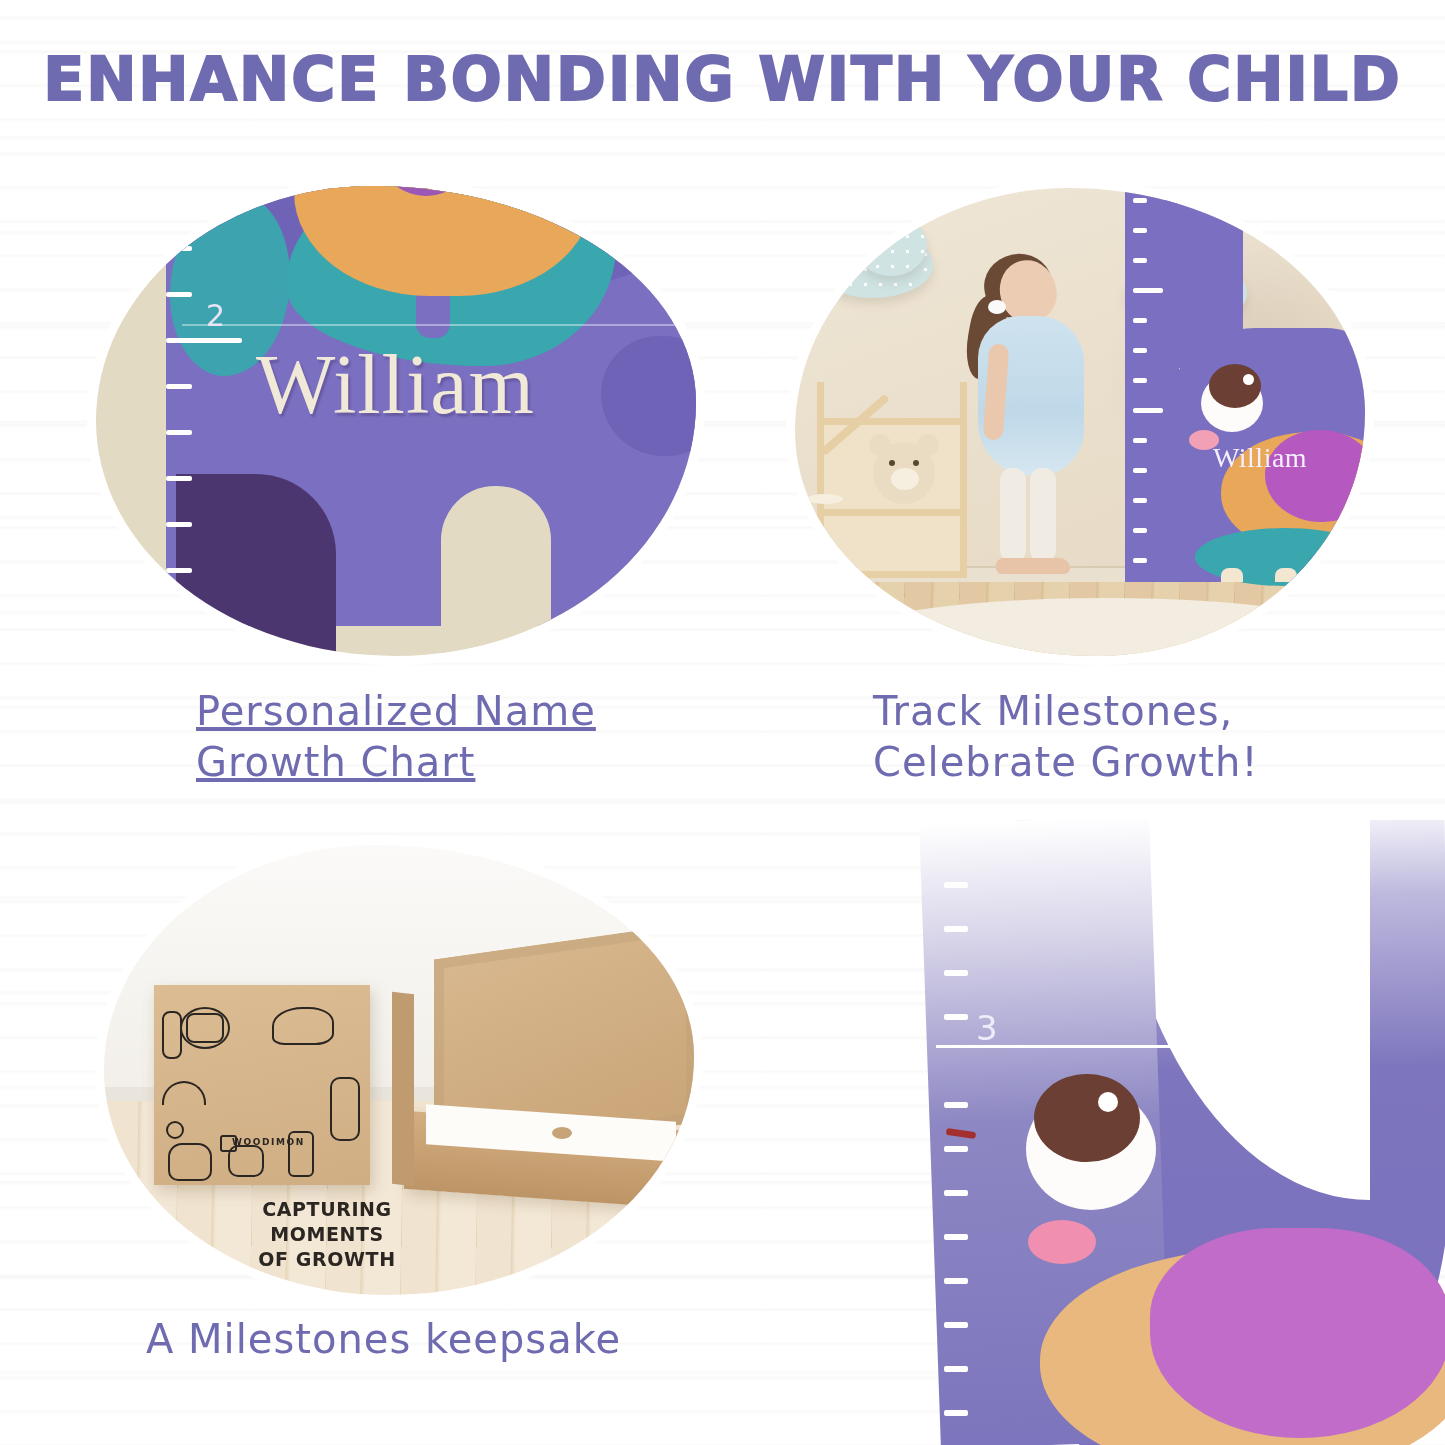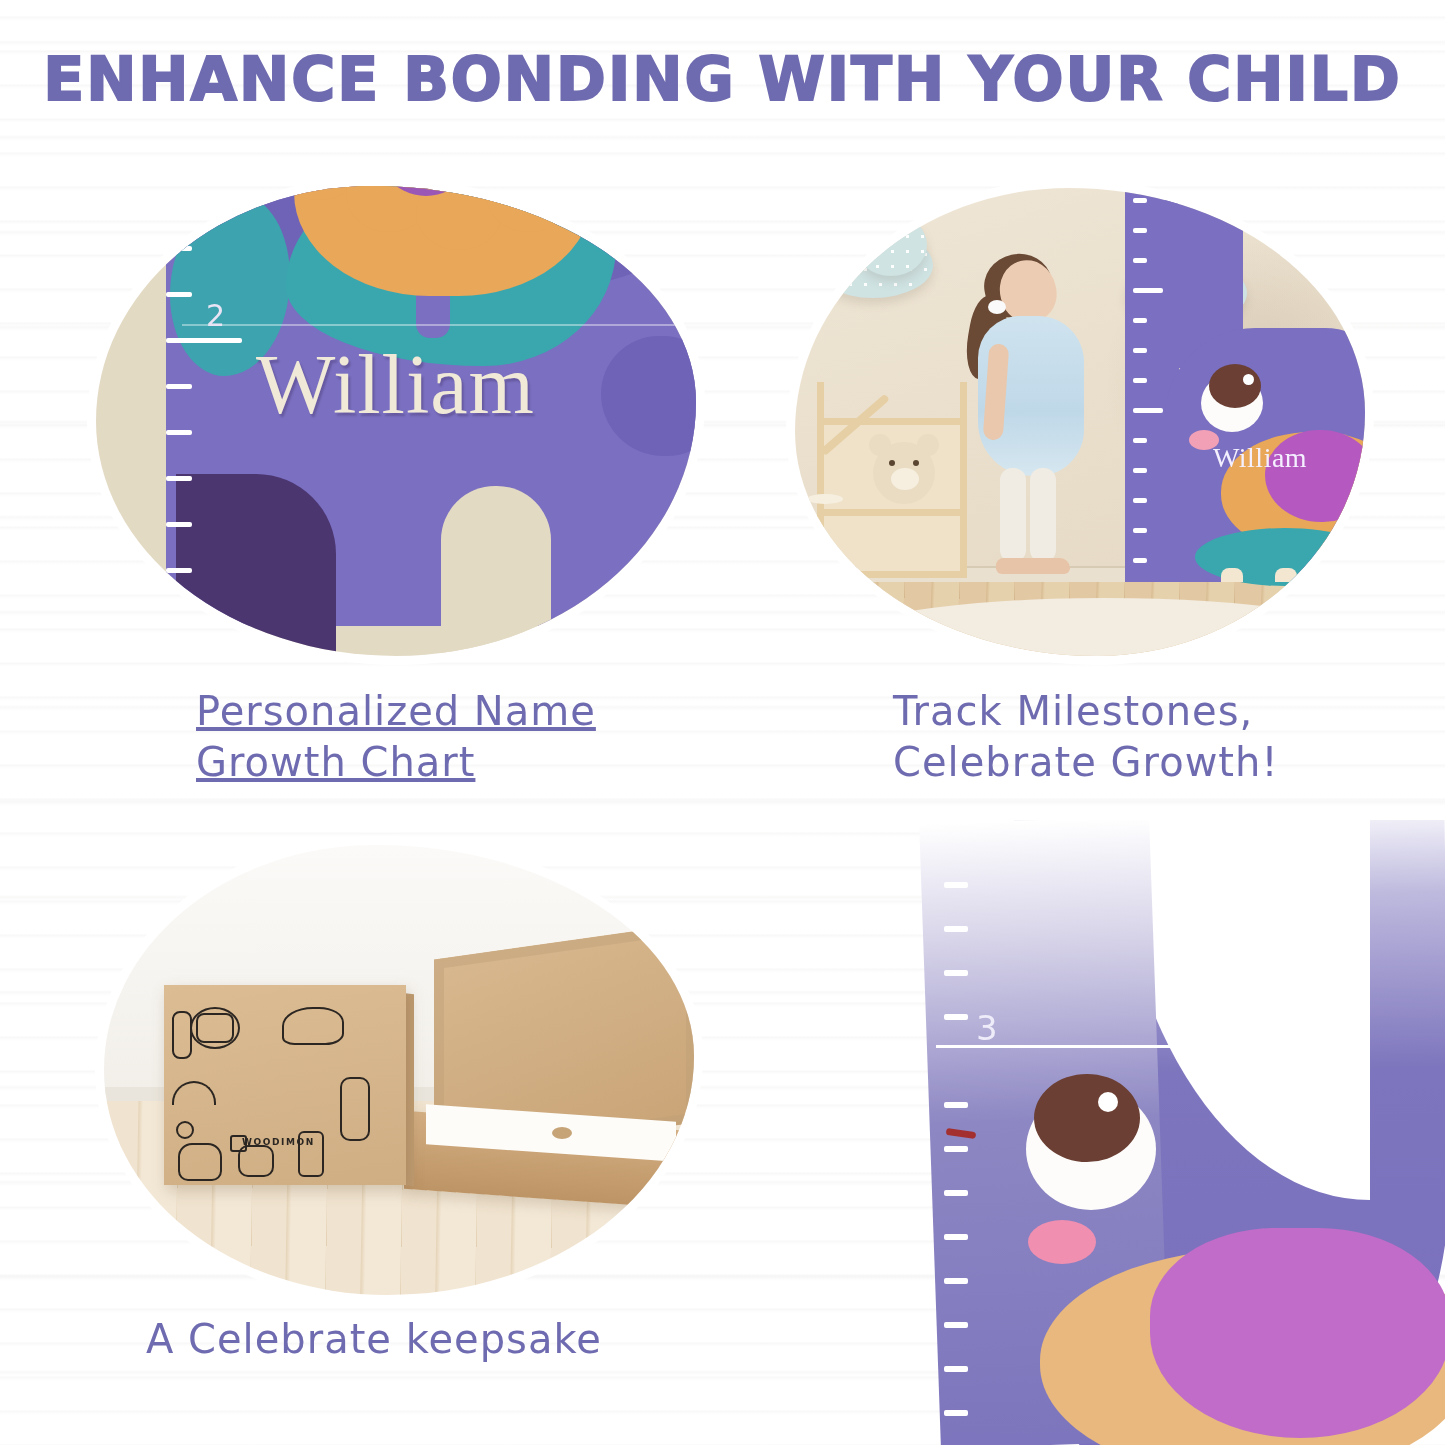--- a/index.html
+++ b/index.html
@@ -53,21 +53,21 @@
   .caption{
     position:absolute;
     font-family:"DejaVu Sans",sans-serif;
     font-size:40px;
     line-height:1.28;
     color:#6f6bb0;
     letter-spacing:1px;
     white-space:pre-line;
   }
   #caption-1{left:196px;top:686px;text-decoration:underline;}
-  #caption-2{left:893px;top:686px;}
+  #caption-2{left:873px;top:686px;}
   #caption-3{left:146px;top:1314px;}
 
   
   .panel{
     position:absolute;
     overflow:hidden;
     background:#fff;
     box-shadow:0 0 0 9px #ffffff;
   }
   .panel-inner{position:absolute;inset:0;overflow:hidden;}
@@ -287,21 +287,21 @@
 
   
   #p3-wall{position:absolute;left:0;right:0;top:0;height:250px;background:linear-gradient(180deg,#fbfaf8,#f2efe9);}
   #p3-base{position:absolute;left:0;right:0;top:242px;height:14px;background:#eae5dc;}
   #p3-floor{
     position:absolute;left:0;right:0;top:256px;bottom:0;
     background:repeating-linear-gradient(91deg,
       #f0e3cf 0px,#f0e3cf 34px,#e6d5ba 35px,#f3e8d6 39px,#f3e8d6 74px,#e2cfb1 75px);
   }
   #box-closed{
-    position:absolute;left:60px;top:140px;width:242px;height:200px;
+    position:absolute;left:50px;top:140px;width:216px;height:200px;
     background:linear-gradient(170deg,#dcbc93,#cfae84);
     box-shadow:3px 6px 14px rgba(120,95,65,.26);
   }
   #box-closed-side{
     position:absolute;left:288px;top:148px;width:22px;height:192px;
     background:#c09b70;transform:skewY(7deg);
   }
   .doodle{
     position:absolute;border:2.4px solid #2b2622;
   }
@@ -544,24 +544,27 @@
       <div class="doodle" style="left:118px;top:22px;width:58px;height:34px;border-radius:50% 40% 30% 20%;"></div>
       <div class="doodle" style="left:8px;top:26px;width:16px;height:44px;border-radius:8px;"></div>
       <div class="doodle" style="left:8px;top:96px;width:40px;height:22px;border-radius:22px 22px 0 0;border-bottom:none;"></div>
       <div class="doodle" style="left:12px;top:136px;width:14px;height:14px;border-radius:50%;"></div>
       <div class="doodle" style="left:176px;top:92px;width:26px;height:60px;border-radius:10px;"></div>
       <div class="doodle" style="left:134px;top:146px;width:22px;height:42px;border-radius:6px;"></div>
       <div class="doodle" style="left:14px;top:158px;width:40px;height:34px;border-radius:14px 14px 10px 10px;"></div>
       <div class="doodle" style="left:74px;top:160px;width:32px;height:28px;border-radius:10px;"></div>
       <div id="box-brand-mark"></div>
       <div id="box-brand">WOODIMON</div>
+      <div id="box-title">CAPTURING
+MOMENTS
+OF GROWTH</div>
     </div>
   </div>
 </div>
-<div class="caption" id="caption-3">A Celebrate keepsake</div>
+<div class="caption" id="caption-3">A Milestones keepsake</div>
 
 <div id="closeup">
   <div id="cu-head"></div>
   <div id="cu-curve"></div>
   <div id="cu-strip"></div>
   <div class="ruler" style="left:44px;top:40px;width:90px;height:560px;">
     <div class="tick minor" style="top:22px;width:24px;height:6px;"></div>
     <div class="tick minor" style="top:66px;width:24px;height:6px;"></div>
     <div class="tick minor" style="top:110px;width:24px;height:6px;"></div>
     <div class="tick minor" style="top:154px;width:24px;height:6px;"></div>

